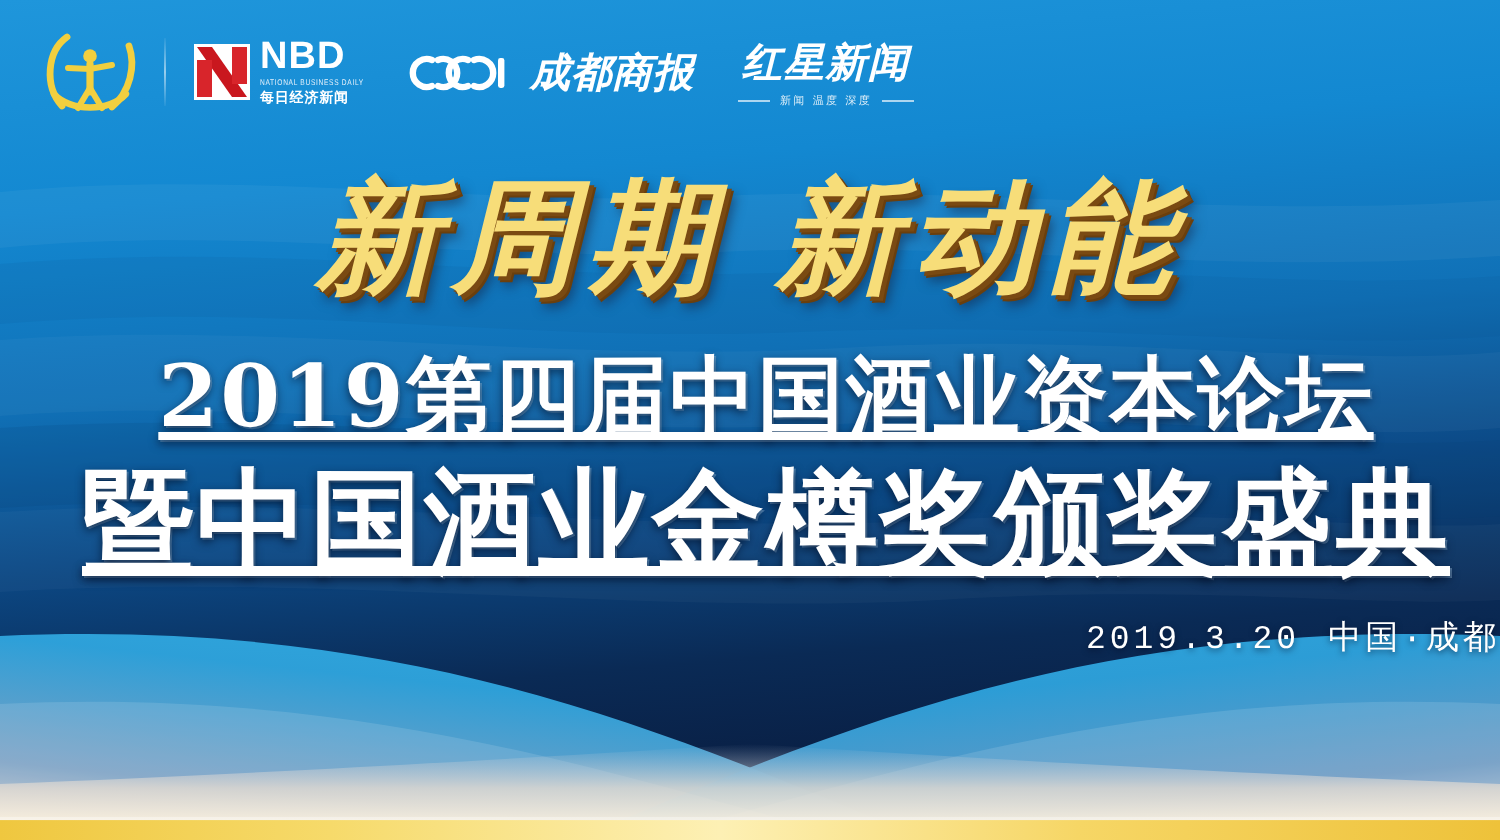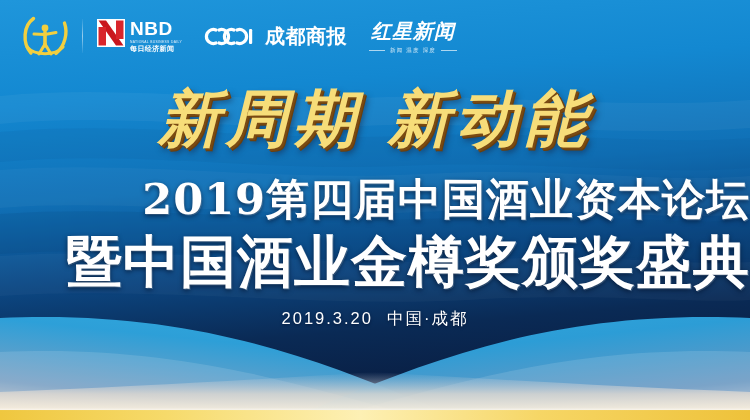--- a/index.html
+++ b/index.html
@@ -26,21 +26,21 @@
   .logo-item{display:flex;align-items:center;}
 
   .mark-figure{width:54px;height:46px;}
 
   .divider{
     width:1px;height:34px;margin:0 14px 0 10px;
     background:linear-gradient(to bottom,rgba(255,255,255,.05),rgba(255,255,255,.55),rgba(255,255,255,.05));
   }
 
   
-  .nbd{display:flex;gap:5px;margin-right:22px;}
+  .nbd{display:flex;align-items:center;gap:5px;margin-right:22px;}
   .nbd-mark{width:28px;height:28px;flex:none;}
   .nbd-text{display:flex;flex-direction:column;line-height:1;}
   .nbd-big{
     color:#ffffff;font-weight:700;font-size:19px;letter-spacing:.5px;
     font-family:"Liberation Sans",sans-serif;
   }
   .nbd-en{
     color:#e8f2fb;font-size:3.3px;letter-spacing:.35px;margin-top:2px;
     transform:scaleY(1.25);transform-origin:left top;
     font-family:"Liberation Sans",sans-serif;white-space:nowrap;
@@ -49,21 +49,21 @@
     color:#ffffff;font-size:7px;letter-spacing:.4px;margin-top:2.5px;
     font-family:"DejaVu Sans",sans-serif;white-space:nowrap;font-weight:700;
   }
 
   
   .cdsb{display:flex;align-items:center;gap:7px;margin-right:22px;}
   .cdsb-mark{width:54px;height:19px;flex:none;}
   .cdsb-cn{
     color:#fff;font-size:20px;font-weight:700;white-space:nowrap;
     font-family:"DejaVu Sans",sans-serif;
-    letter-spacing:.5px;
+    font-style:italic;letter-spacing:.5px;
   }
 
   
   .hxxw{display:flex;flex-direction:column;align-items:center;}
   .hxxw-main{
     color:#fff;font-size:20px;font-weight:700;white-space:nowrap;
     font-family:Liberation Sans, sans-serif;font-style:italic;letter-spacing:1px;
   }
   .hxxw-sub{
     display:flex;align-items:center;gap:5px;margin-top:2px;
@@ -87,38 +87,39 @@
     letter-spacing:6px;
     text-shadow:
        2px 2px 0 #7a4a12,
        3px 3px 0 #6b3f0d,
        4px 5px 6px rgba(20,30,60,.55);
     white-space:nowrap;
   }
   .headline .gapspan{display:inline-block;width:26px;}
 
   .title1,.title2{
-    position:absolute;left:16px;right:0;text-align:right;
+    position:absolute;left:16px;right:0;text-align:center;
     font-family:"DejaVu Serif","Liberation Serif",serif;
     font-weight:700;color:#ffffff;
     white-space:nowrap;
+    text-decoration:underline;
   }
   .title1{
     top:178px;font-size:43px;line-height:1;letter-spacing:1px;
     text-shadow:0 2px 5px rgba(4,20,48,.75), 1px 1px 0 rgba(160,195,225,.45);
   }
   .title2{
     top:233px;font-size:56px;line-height:1;letter-spacing:1px;
     text-shadow:0 2px 5px rgba(4,20,48,.8), 1px 1px 0 rgba(160,195,225,.45);
   }
 
   .dateline{
-    position:absolute;left:0;right:0;top:308px;text-align:center;
+    position:absolute;left:0;right:0;top:308px;text-align:right;
     color:#ffffff;font-size:16.5px;letter-spacing:2px;
-    font-family:Liberation Sans, sans-serif;
+    font-family:Liberation Mono, monospace;
     white-space:nowrap;
     text-shadow:0 1px 3px rgba(0,10,35,.6);
   }
   .dateline .sep{display:inline-block;width:14px;}
 </style>
 </head>
 <body>
 
 <div id="poster">
 

